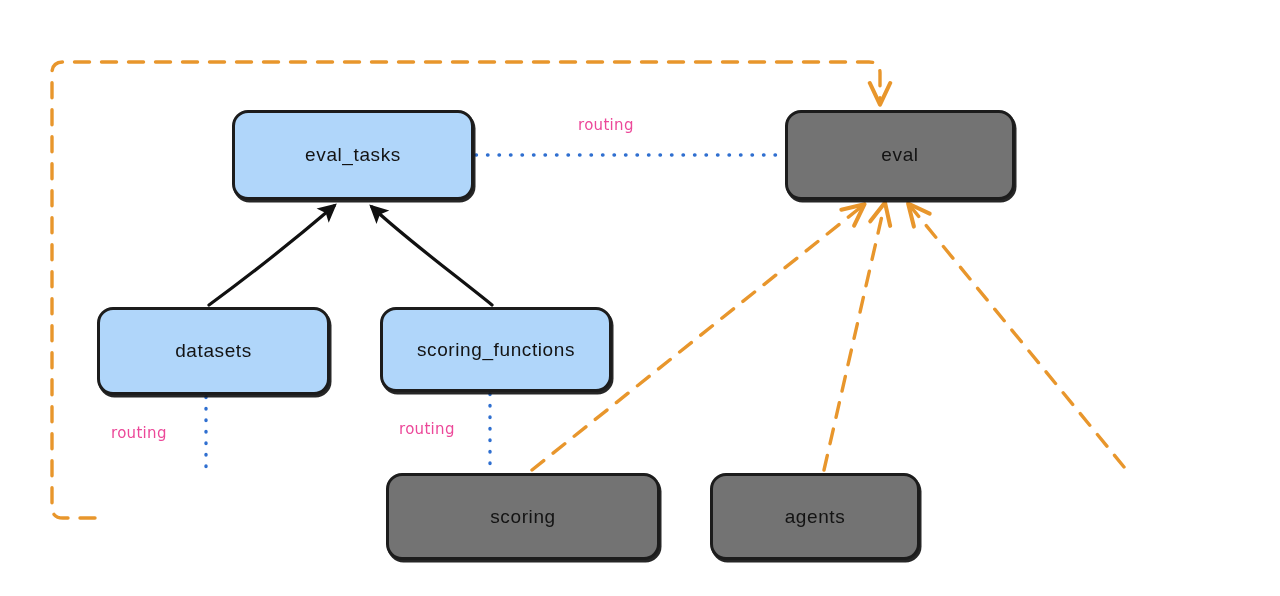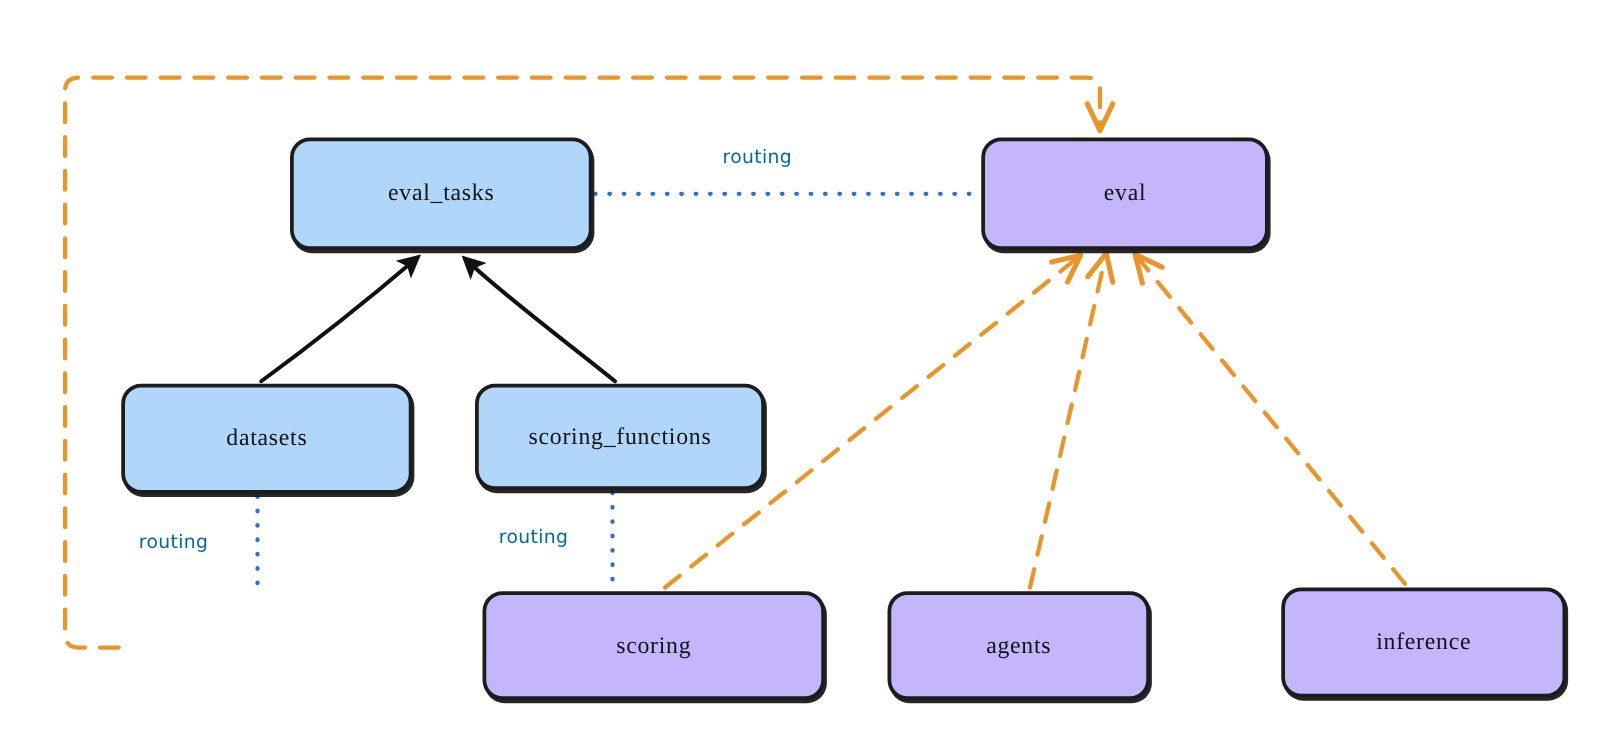--- a/index.html
+++ b/index.html
@@ -29,38 +29,38 @@
     box-sizing: border-box;
     border: 3px solid #1c1c1c;
     border-radius: 16px;
     display: flex;
     align-items: center;
     justify-content: center;
     z-index: 3;
     box-shadow: 1.5px 2.5px 0 0 rgba(20,20,20,0.92);
   }
   .node .node-label {
-    font-family: Liberation Serif, serif;
+    font-family: Liberation Sans, sans-serif;
     font-size: 19px;
     letter-spacing: 0.6px;
     color: #131313;
     white-space: nowrap;
     pointer-events: none;
   }
   .node.blue {
     background: #b0d6fa;
   }
   .node.green {
-    background: #c4b5fd;
+    background: #737373;
   }
   .edge-label {
     position: absolute;
     font-family: "DejaVu Sans", sans-serif;
     font-size: 15px;
-    color: #0369a1;
+    color: #ec4899;
     white-space: nowrap;
     z-index: 4;
     letter-spacing: 0.3px;
   }
 </style>
 </head>
 <body>
 
 <div id="canvas">
 
@@ -129,21 +129,18 @@
 
 
   <div class="node green" style="left:386px; top:473px; width:274px; height:87px;">
     <span class="node-label">scoring</span>
   </div>
 
   <div class="node green" style="left:710px; top:473px; width:210px; height:87px;">
     <span class="node-label">agents</span>
   </div>
 
-  <div class="node green" style="left:1025px; top:470px; width:228px; height:88px;">
-    <span class="node-label">inference</span>
-  </div>
 
   <div class="edge-label" style="left:578px; top:116px;">routing</div>
   <div class="edge-label" style="left:111px; top:424px;">routing</div>
   <div class="edge-label" style="left:399px; top:420px;">routing</div>
 
 </div>
 
 </body></html>

